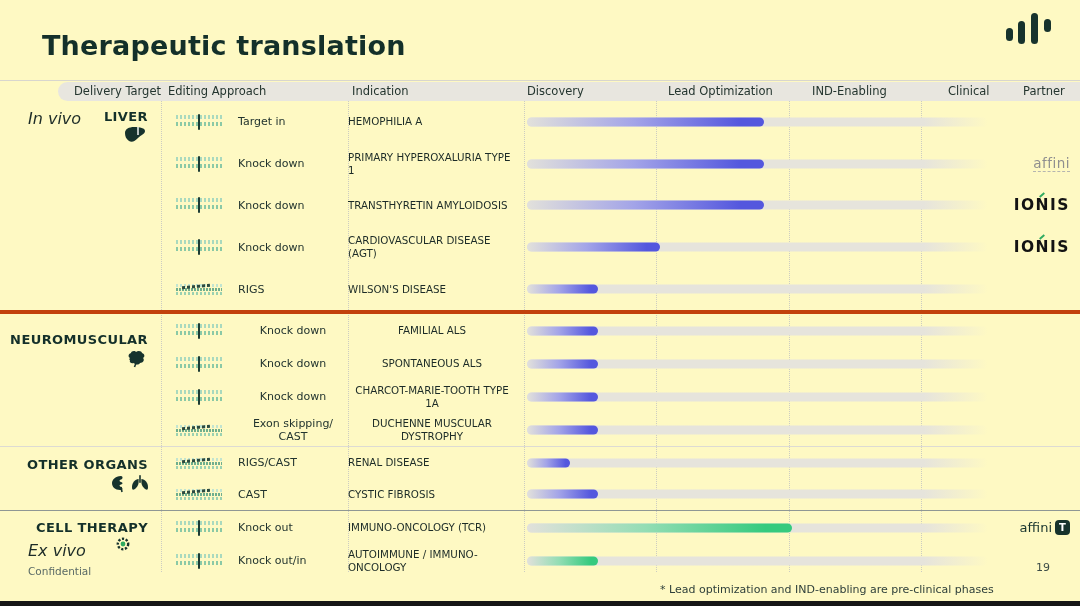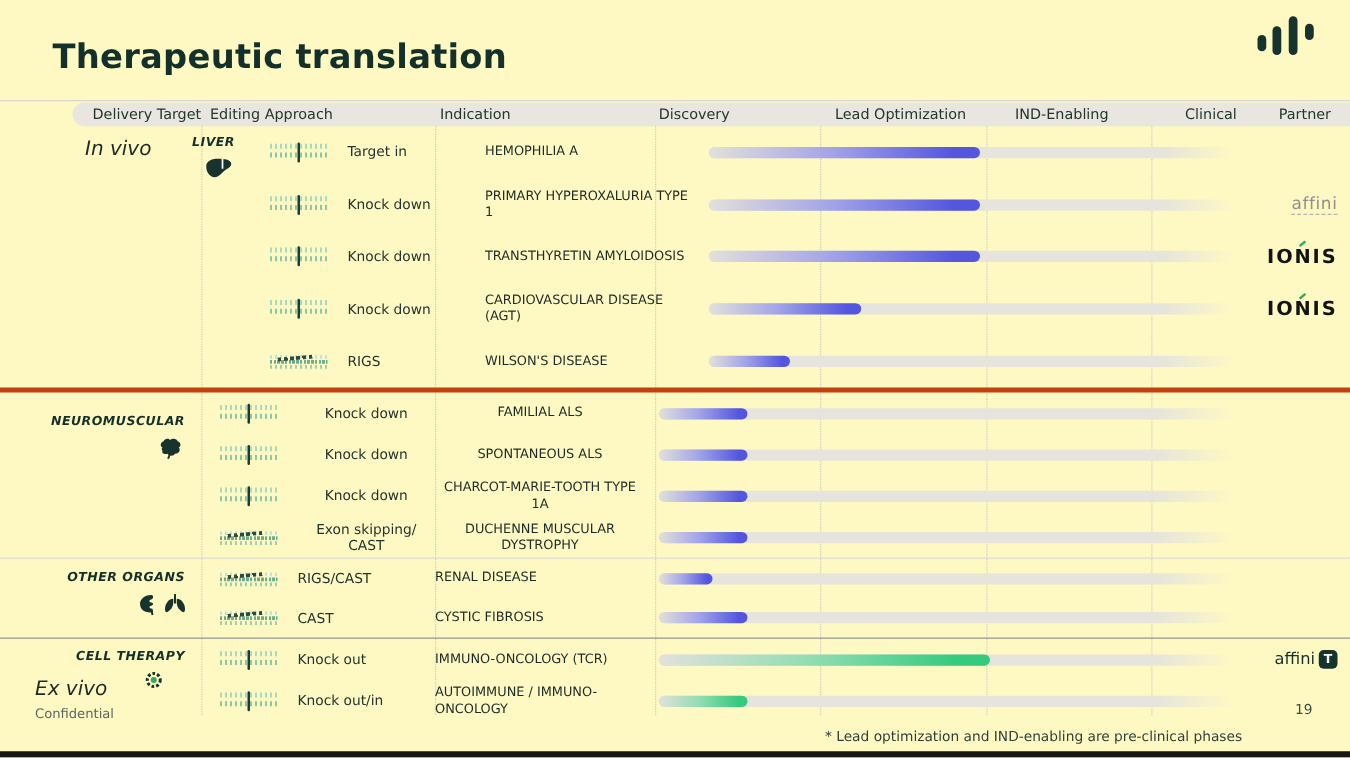--- a/index.html
+++ b/index.html
@@ -19,25 +19,25 @@
                border-radius:10px 0 0 10px;font-size:11.5px;color:#24352f;}
   .header-band span{position:absolute;top:0;line-height:19px;white-space:nowrap;}
   .h-dt{left:16px;} .h-ea{left:110px;} .h-ind{left:294px;} .h-disc{left:469px;}
   .h-lo{left:610px;} .h-ie{left:754px;} .h-cl{left:890px;} .h-pa{left:965px;}
   
   .sections{position:absolute;left:0;top:101px;width:1080px;height:471px;}
   .vline{position:absolute;top:0;bottom:0;width:0;border-left:1px dotted #ccccc2;z-index:0;}
   .v-1{left:161px;} .v-2{left:348px;} .v-3{left:524px;}
   .v-p1{left:656px;} .v-p2{left:789px;} .v-p3{left:921px;}
   .section{position:relative;z-index:1;display:flex;}
-  .s-liver{height:209px;padding-left:40px;} .s-neuro{height:132px;border-top:4px solid #c2410c;text-align:center;}
+  .s-liver{height:209px;} .s-neuro{height:132px;border-top:4px solid #c2410c;text-align:center;}
   .s-organs{height:63px;border-top:1px solid #dddbd3;} .s-ex{height:66px;border-top:1.5px solid #8f9794;}
   .target-cell{width:160px;position:relative;flex:none;}
   .group-label{position:absolute;left:28px;top:8px;font-style:italic;font-size:16px;color:#1c2b27;}
-  .target-label{position:absolute;right:12px;top:8px;font-size:10px;font-weight:bold;letter-spacing:.4px;color:#14302a;white-space:nowrap;font-style:italic;}
+  .target-label{position:absolute;right:12px;top:8px;font-size:13px;font-weight:bold;letter-spacing:.4px;color:#14302a;white-space:nowrap;}
   .target-icon{position:absolute;right:14px;top:25px;display:flex;gap:4px;}
   .s-neuro .target-label{top:18px;} .s-neuro .target-icon{top:36px;}
   .s-organs .target-label{top:10px;} .s-organs .target-icon{top:28px;right:10px;}
   .s-ex .target-label{top:9px;} .s-ex .group-label{top:30px;} .s-ex .target-icon{top:24px;right:28px;}
   .rows{flex:1;display:flex;flex-direction:column;}
   .row{flex:1;display:flex;align-items:center;}
   .cell-icon{width:78px;flex:none;display:flex;justify-content:center;}
   .cell-approach{width:110px;flex:none;font-size:11px;color:#22342f;}
   .cell-indication{width:176px;flex:none;font-size:10.3px;line-height:1.25;color:#1c2b27;padding-right:8px;box-sizing:border-box;}
   .cell-chart{flex:1;position:relative;align-self:stretch;}

